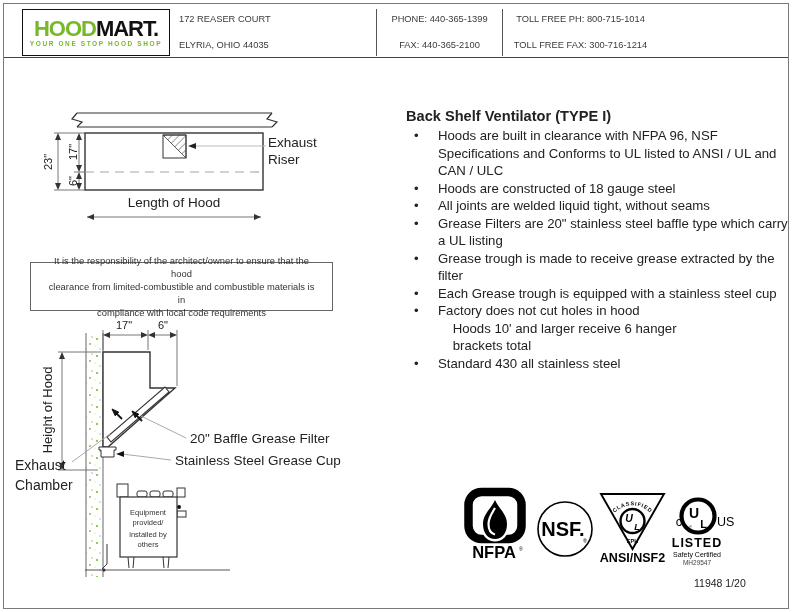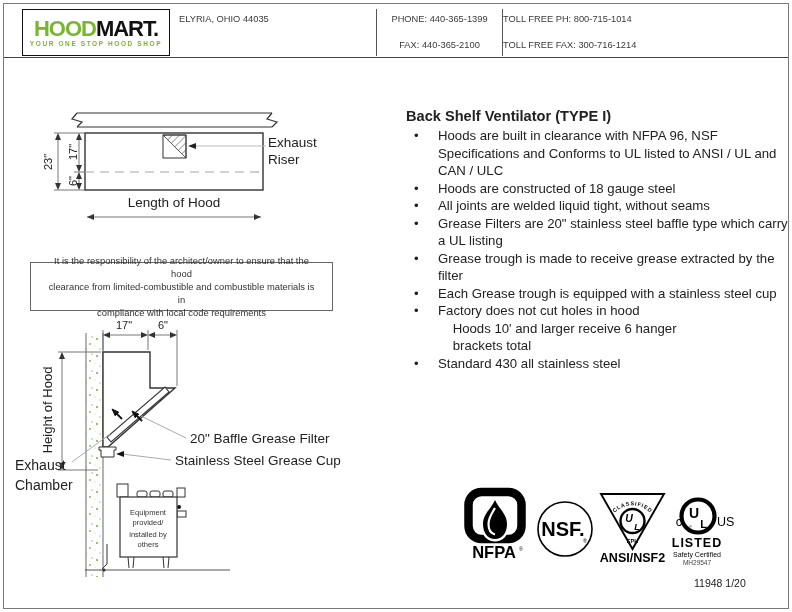--- a/index.html
+++ b/index.html
@@ -13,21 +13,21 @@
   .logo-box{width:146px;margin-left:18px;border:1.5px solid #111;display:flex;flex-direction:column;
     align-items:center;justify-content:center;gap:0;background:#fff;}
   .logo-word{font-weight:bold;font-size:22px;letter-spacing:-1px;line-height:22px;white-space:nowrap;}
   .logo-word .hood{color:var(--brand-green,#76b82a);}
   .logo-word .mart{color:#111;}
   .logo-tagline{font-size:6.5px;font-weight:bold;letter-spacing:1.6px;color:var(--brand-green,#76b82a);white-space:nowrap;}
   .hcol{display:flex;flex-direction:column;justify-content:space-between;padding:5px 0 6px 0;font-size:9.3px;color:#3a3a3a;}
   .hcol .hline{white-space:nowrap;}
   .hcol-address{width:197px;padding-left:9px;}
   .hcol-phone{width:125px;text-align:center;border-left:1px solid #555;}
-  .hcol-tollfree{width:155px;text-align:left;border-left:1px solid #555;}
+  .hcol-tollfree{width:155px;text-align:center;border-left:1px solid #555;}
   .hcol-web{flex:1;text-align:center;border-left:1px solid #555;}
   .header-rule{position:absolute;left:4px;right:4px;top:57px;border-top:1.2px solid #444;}
   
   .spec-col{position:absolute;left:358px;top:107px;width:424px;margin-left:48px;}
   .spec-title{font-weight:bold;font-size:14.6px;line-height:19px;}
   .spec-subtitle{font-size:13.4px;line-height:19px;}
   .spec-bullets{margin-top:1px;}
   .bullet-row{display:flex;align-items:flex-start;font-size:13.2px;line-height:17.5px;}
   .bullet-dot{width:24px;padding-left:8px;flex:none;}
   .bullet-text{flex:1;white-space:pre-wrap;}
@@ -46,20 +46,21 @@
 <body>
 
 <div class="page-border"></div>
 
 <header class="header">
   <div class="logo-box">
     <div class="logo-word"><span class="hood">HOOD</span><span class="mart">MART.</span></div>
     <div class="logo-tagline">YOUR ONE STOP HOOD SHOP</div>
   </div>
   <div class="hcol hcol-address">
+    <div class="hline">172 REASER COURT</div>
     <div class="hline">ELYRIA, OHIO 44035</div>
   </div>
   <div class="hcol hcol-phone">
     <div class="hline">PHONE: 440-365-1399</div>
     <div class="hline">FAX: 440-365-2100</div>
   </div>
   <div class="hcol hcol-tollfree">
     <div class="hline">TOLL FREE PH: 800-715-1014</div>
     <div class="hline">TOLL FREE FAX: 300-716-1214</div>
   </div>

